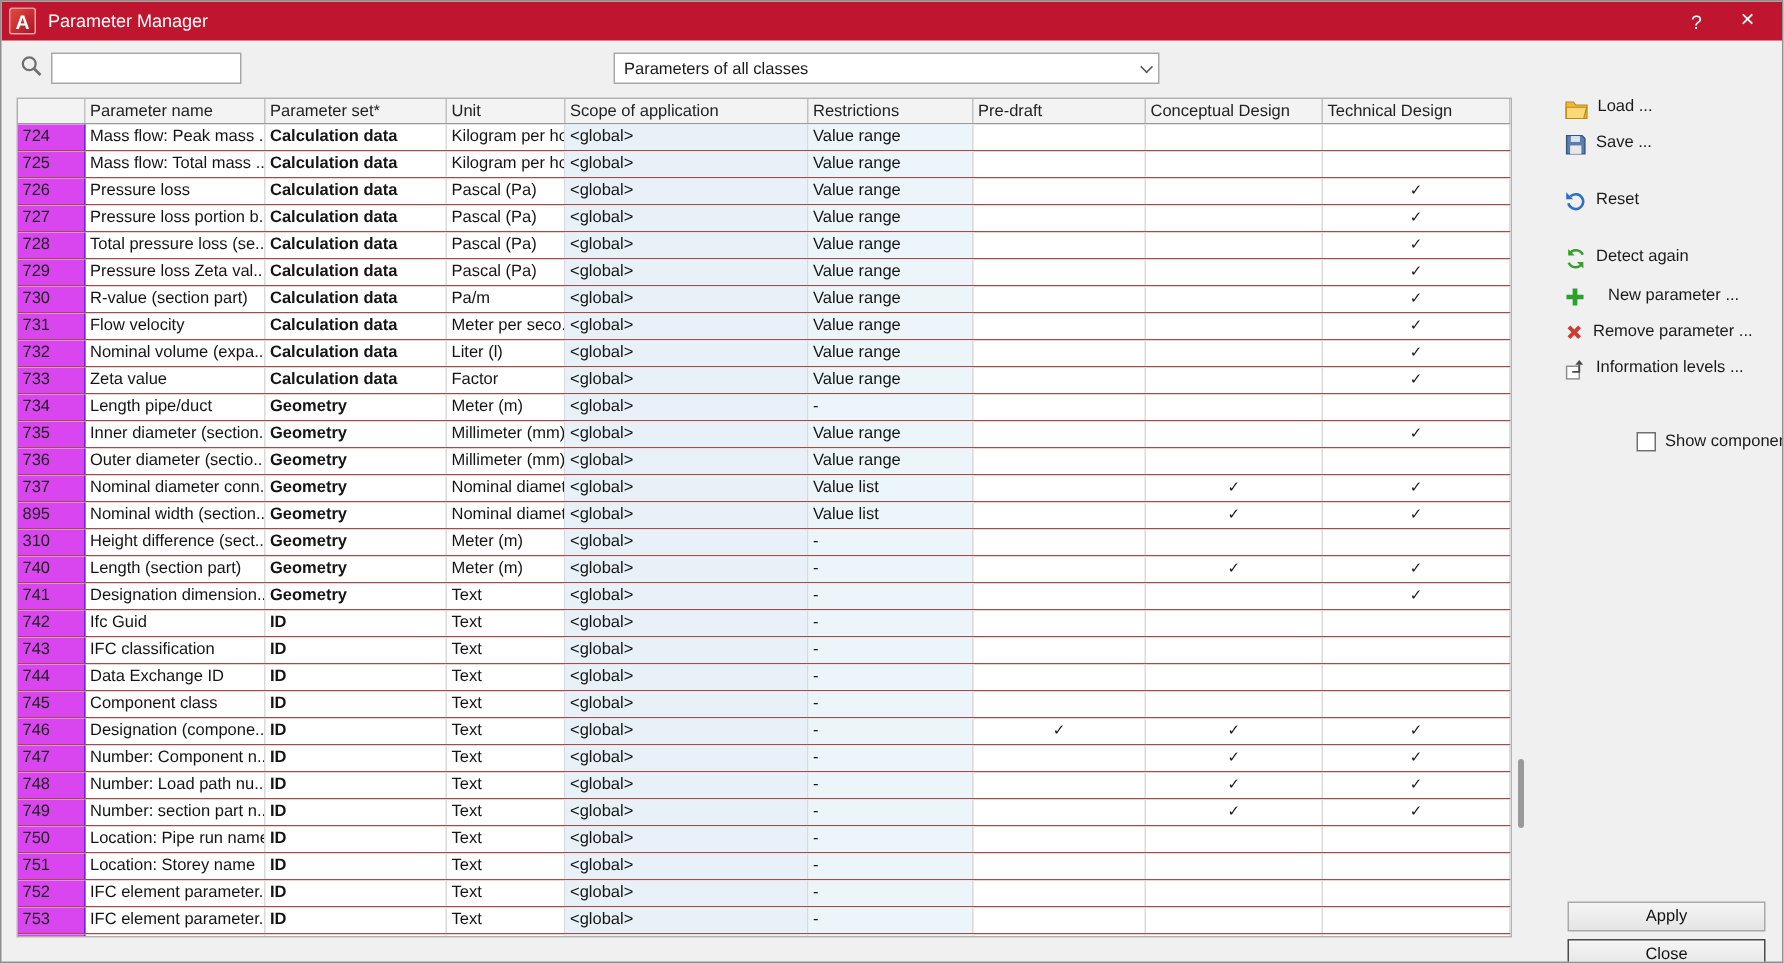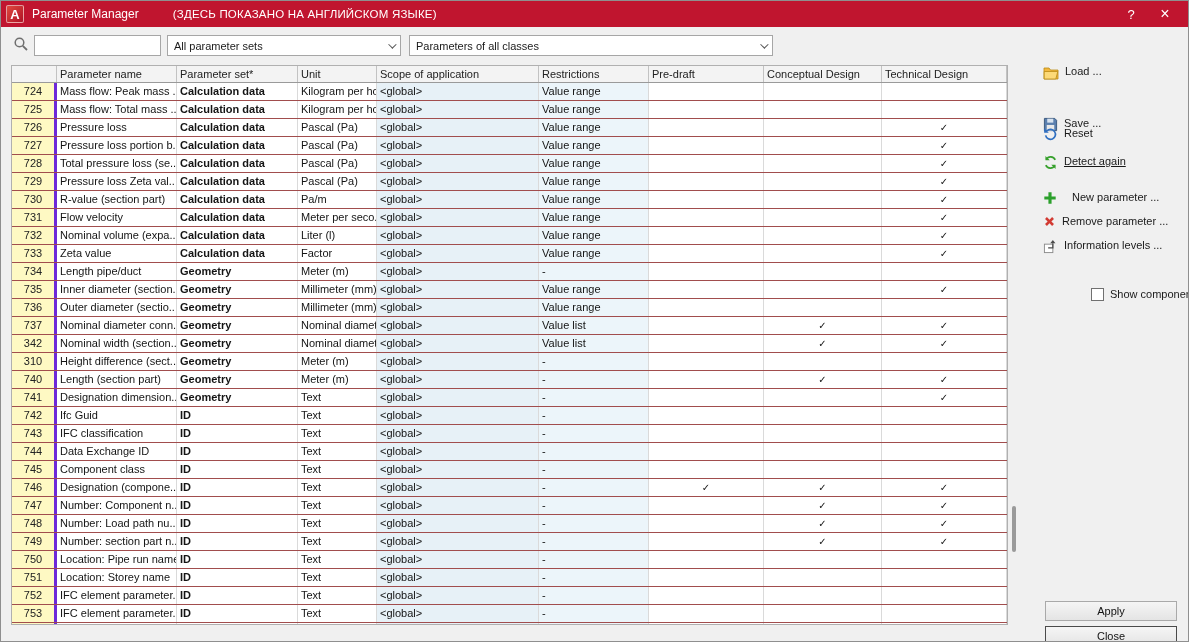--- a/index.html
+++ b/index.html
@@ -63,66 +63,61 @@
     padding:0 3px; color:#222; white-space:nowrap; overflow:hidden;
   }
   .trow { display:flex; height:18px; border-bottom:1px solid var(--c-rowline,#a14d4d); background:#fff; }
   .cell {
     border-right:1px solid #dadada; font-size:11px; line-height:17px;
     padding:0 3px; white-space:nowrap; overflow:hidden; color:#141414;
   }
   .w-num   { width:45px; }  .w-name { width:120px; } .w-set { width:121px; }
   .w-unit  { width:79px; }  .w-scope{ width:162px; } .w-restr{ width:110px; }
   .w-pre   { width:115px; } .w-con  { width:118px; } .w-tec { width:125px; }
-  .cell.w-num  { background:#fef9c3; text-align:center; border-right:3px solid #6d28d9; color:#222; }
+  .cell.w-num  { background:#d946ef; text-align:left; border-right:1px solid #6d28d9; color:#222; }
   .cell.w-set  { font-weight:bold; }
   .cell.w-scope{ background:var(--c-scope,#e7f1f7); }
   .cell.w-restr{ background:var(--c-restr,#ecf5fa); }
   .cell.w-pre, .cell.w-con, .cell.w-tec { text-align:center; font-size:10px; }
   
   .vscroll { position:absolute; left:1008px; top:64px; width:10px; height:576px; }
   .vthumb  { position:absolute; left:3px; top:441px; width:4px; height:46px; background:#9a9a9a; border-radius:2px; }
   
   .side-item {
     position:absolute; left:1042px; width:146px; height:20px;
     display:flex; gap:6px; font-size:11px; color:#1a1a1a; cursor:default;
   }
   .side-item svg { flex:0 0 auto; }
-  .i-load{top:64px;} .i-save{top:88px;margin-top:28px;} .i-reset{top:126px;} .i-detect{top:154px;text-decoration:underline;}
+  .i-load{top:64px;} .i-save{top:88px;} .i-reset{top:126px;} .i-detect{top:164px;}
   .i-new{top:190px;gap:15px;} .i-remove{top:214px;} .i-info{top:238px;} .i-showcomp{top:287px;margin-left:48px;}
   .cbx { width:13px; height:13px; background:#fff; border:1px solid #707070; }
   .btn {
     position:absolute; left:1044px; width:132px; height:20px;
     background:linear-gradient(#f5f5f5,#e4e4e4); border:1px solid #a9a9a9;
     font-size:11px; text-align:center; line-height:18px; color:#111; cursor:default;margin-top:16px;
   }
   .btn-apply { top:584px; }
   .btn-close { top:609px; border:1px solid #4a4a4a; }
 </style>
 </head>
 <body>
 
 <div class="titlebar">
   <div class="app-icon">A</div>
   <span class="win-title">Parameter Manager</span>
-  <span class="win-subtitle">(ЗДЕСЬ ПОКАЗАНО НА АНГЛИЙСКОМ ЯЗЫКЕ)</span>
   <div class="tb-btn tb-help">?</div>
   <div class="tb-btn tb-close">×</div>
 </div>
 
 <div class="toolbar">
   <svg class="search-icon" viewBox="0 0 16 16">
     <circle cx="6.5" cy="6.5" r="4.3" fill="none" stroke="#6f6f6f" stroke-width="1.5"></circle>
     <path d="M9.8 9.8l4.2 4.2" stroke="#6f6f6f" stroke-width="1.8"></path>
   </svg>
   <input class="search-input" type="text" value="" style="">
-  <div class="combo combo-sets">
-    <span>All parameter sets</span>
-    <span class="chev"></span>
-  </div>
   <div class="combo combo-classes">
     <span>Parameters of all classes</span>
     <span class="chev"></span>
   </div>
 </div>
 
 <div class="table">
   <div class="thead">
     <div class="th w-num"></div>
     <div class="th w-name">Parameter name</div>
@@ -283,21 +278,21 @@
         <div class="cell w-name">Nominal diameter conn...</div>
         <div class="cell w-set">Geometry</div>
         <div class="cell w-unit">Nominal diamet...</div>
         <div class="cell w-scope">&lt;global&gt;</div>
         <div class="cell w-restr">Value list</div>
         <div class="cell w-pre"></div>
         <div class="cell w-con">✓</div>
         <div class="cell w-tec">✓</div>
       </div>
       <div class="trow">
-        <div class="cell w-num">342</div>
+        <div class="cell w-num">895</div>
         <div class="cell w-name">Nominal width (section...</div>
         <div class="cell w-set">Geometry</div>
         <div class="cell w-unit">Nominal diamet...</div>
         <div class="cell w-scope">&lt;global&gt;</div>
         <div class="cell w-restr">Value list</div>
         <div class="cell w-pre"></div>
         <div class="cell w-con">✓</div>
         <div class="cell w-tec">✓</div>
       </div>
       <div class="trow">

